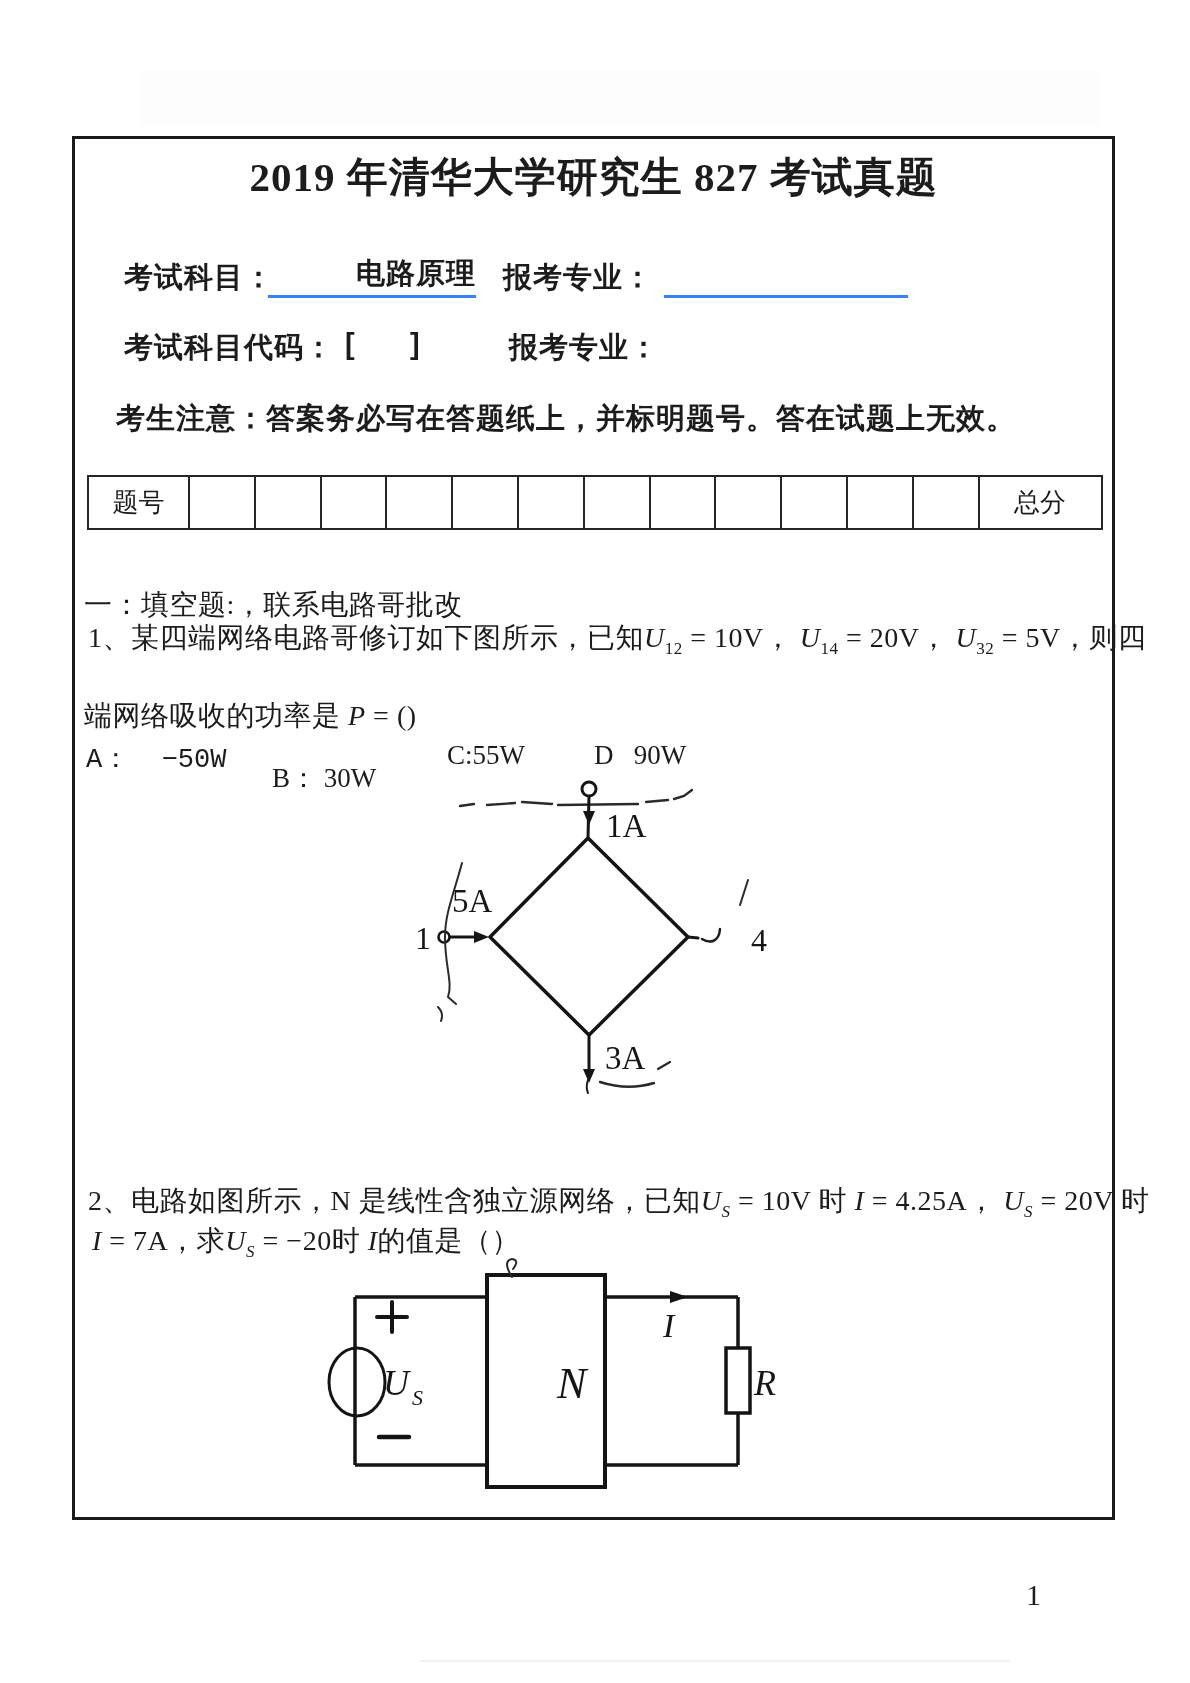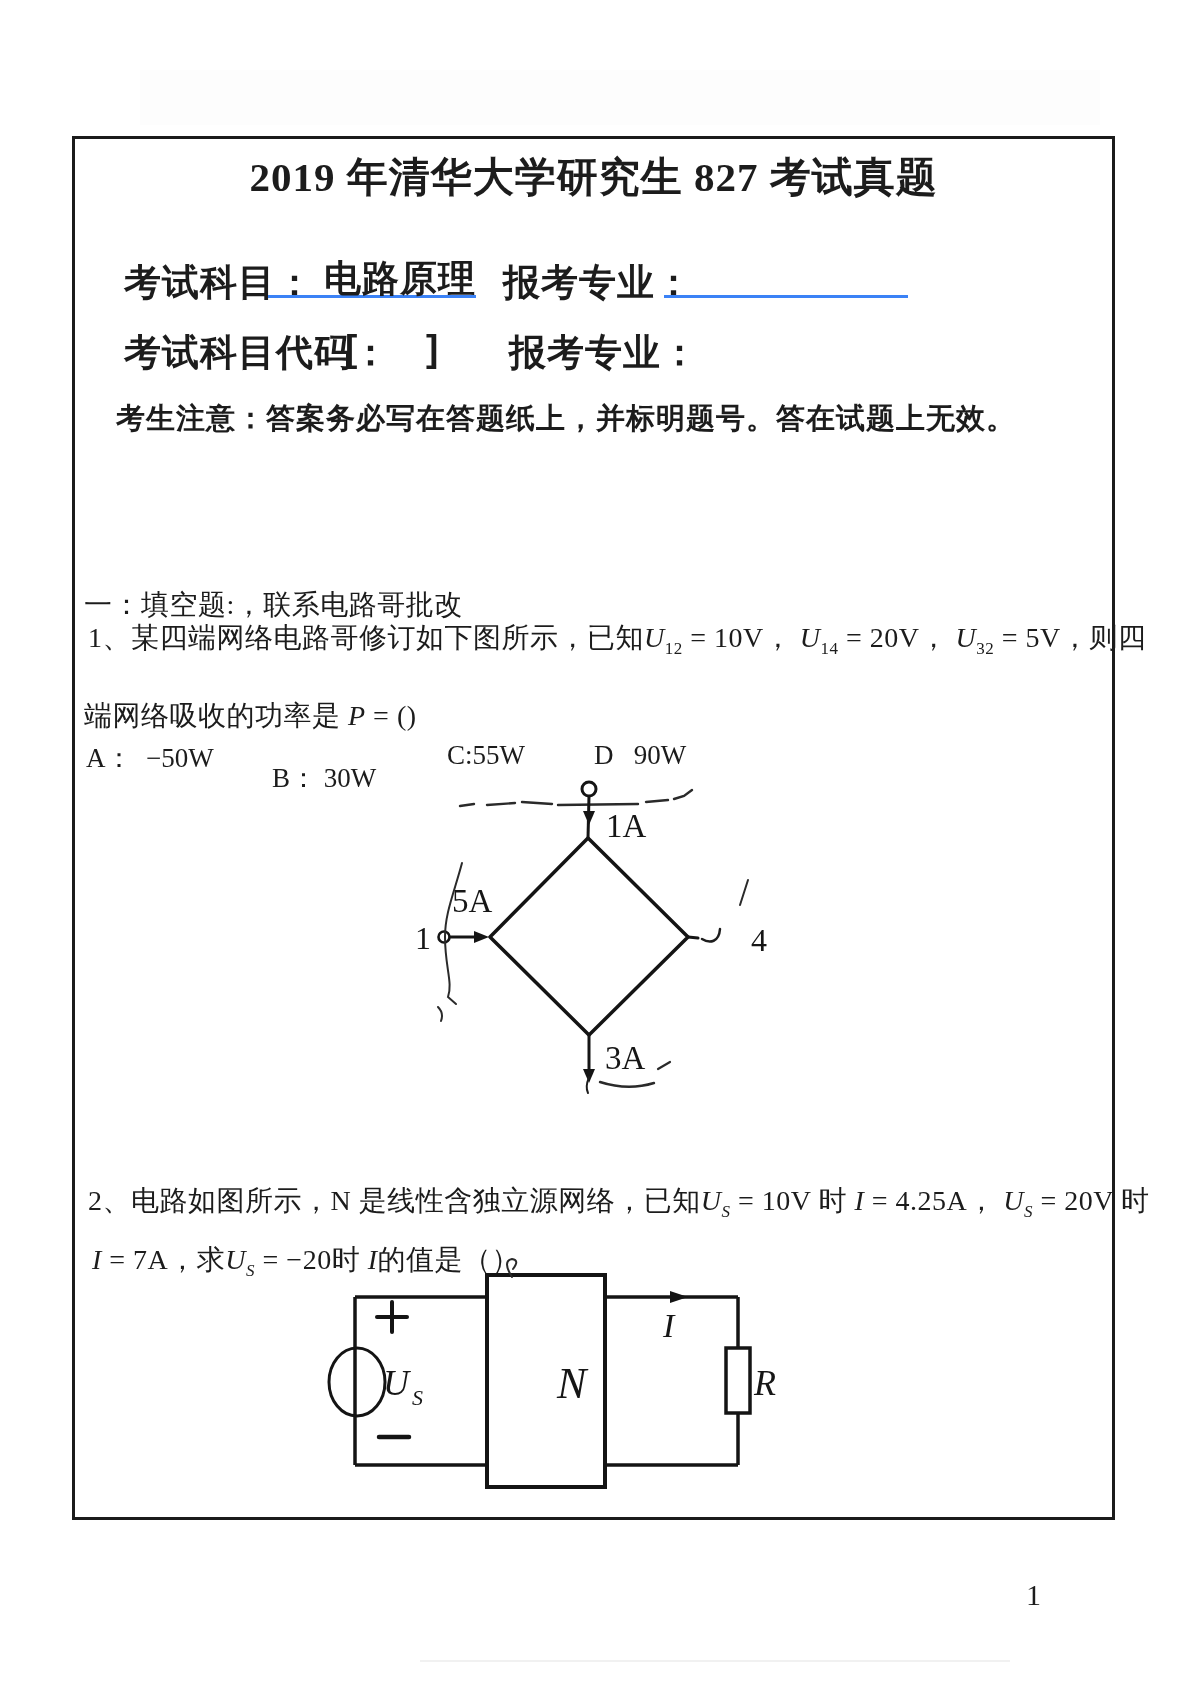--- a/index.html
+++ b/index.html
@@ -8,21 +8,21 @@
   .abs{position:absolute;}
   
   .scan-band{left:140px;top:70px;width:960px;height:55px;background:#fdfdfd;}
   .scan-line{left:420px;top:1660px;width:590px;height:2px;background:#f1f1f1;}
   
   .page-frame{left:72px;top:136px;width:1043px;height:1384px;box-sizing:border-box;
               border:3px solid #1b1b1b;}
   .title{left:72px;top:150px;width:1043px;text-align:center;font-size:41px;
          font-weight:bold;letter-spacing:1px;white-space:nowrap;}
   .hdr{font-family:"Liberation Sans","DejaVu Sans",sans-serif;font-weight:bold;
-       font-size:37px;letter-spacing:1px;white-space:pre;}
+       font-size:29px;letter-spacing:1px;white-space:pre;}
   .u-line{box-sizing:border-box;border-bottom:3px solid #3b82f6;text-align:right;}
   .notice{left:116px;top:399px;font-family:"Liberation Sans","DejaVu Sans",sans-serif;
           font-weight:bold;font-size:29px;letter-spacing:1px;white-space:nowrap;}
   
   table.score{position:absolute;left:87px;top:475px;border-collapse:collapse;
               table-layout:fixed;}
   table.score td{border:2px solid #262626;height:51px;padding:0;text-align:center;
                  font-size:26px;font-family:"Liberation Serif",serif;}
   
   .body-text{font-size:28px;letter-spacing:0.5px;white-space:nowrap;}
@@ -66,28 +66,44 @@
       <col style="width:65.8px;">
     <col style="width:65.8px;">
       <col style="width:65.8px;">
       <col style="width:65.8px;">
     <col style="width:65.8px;">
       <col style="width:65.8px;">
       <col style="width:65.8px;">
     <col style="width:123px;">
   </colgroup>
   <tbody>
+      <tr>
+    <td>题号</td>
+    <td></td>
+        <td></td>
+    <td></td>
+        <td></td>
+    <td></td>
+        <td></td>
+    <td></td>
+        <td></td>
+    <td></td>
+        <td></td>
+    <td></td>
+        <td></td>
+    <td>总分</td>
+  </tr>
 </tbody>
   </table>
 
 <div class="abs body-text" style="left:84px;top:586px;">一：填空题:，联系电路哥批改</div>
 <div class="abs body-text" style="left:88px;top:619px;">1、某四端网络电路哥修订如下图所示，已知<i>U</i><sub>12</sub> = 10V， <i>U</i><sub>14</sub> = 20V， <i>U</i><sub>32</sub> = 5V，则四</div>
 <div class="abs body-text" style="left:84px;top:697px;">端网络吸收的功率是 <i>P</i> = ()</div>
 
-<div class="abs opt" style="left:86px;top:740px;">A：  −50W</div>
+<div class="abs opt" style="left:86px;top:740px;font-family:Liberation Mono, monospace;">A：  −50W</div>
 <div class="abs opt" style="left:272px;top:760px;">B： 30W</div>
 <div class="abs opt" style="left:447px;top:740px;">C:55W</div>
 <div class="abs opt" style="left:594px;top:740px;">D   90W</div>
 
 <svg class="abs" style="left:400px;top:725px;" width="390" height="385" viewBox="0 0 390 385">
 
   <g stroke="#2a2a2a" stroke-width="2.4" fill="none" stroke-linecap="round">
     <path d="M60,81 l14,-2"></path>
       <path d="M87,80 l28,-2"></path>
       <path d="M122,77 l30,2"></path>
@@ -118,21 +134,21 @@
 
   <line x1="189" y1="310" x2="189" y2="352" stroke="#151515" stroke-width="3"></line>
   <polygon points="183,344 195,344 189,358" fill="#151515"></polygon>
   <path d="M189,352 q-4,10 -1,16" stroke="#1d1d1d" stroke-width="2" fill="none" stroke-linecap="round"></path>
   <text x="205" y="344" font-size="33">3A</text>
   <path d="M200,357 q28,9 54,1" stroke="#2a2a2a" stroke-width="2.4" fill="none" stroke-linecap="round"></path>
   <path d="M258,344 l12,-7" stroke="#2a2a2a" stroke-width="2.2" stroke-linecap="round"></path>
 </svg>
 
 <div class="abs body-text" style="left:88px;top:1138px;margin-top:44px;">2、电路如图所示，N 是线性含独立源网络，已知<i>U</i><sub><i>S</i></sub> = 10V 时 <i>I</i> = 4.25A， <i>U</i><sub><i>S</i></sub> = 20V 时</div>
-<div class="abs body-text" style="left:92px;top:1222px;margin-top:19px;"><i>I</i> = 7A，求<i>U</i><sub><i>S</i></sub> = −20时 <i>I</i>的值是（）</div>
+<div class="abs body-text" style="left:92px;top:1222px;"><i>I</i> = 7A，求<i>U</i><sub><i>S</i></sub> = −20时 <i>I</i>的值是（）</div>
 
 <svg class="abs" style="left:330px;top:1255px;" width="560" height="250" viewBox="0 0 560 250">
   <g stroke="#141414" stroke-width="3.5" fill="none">
     <path d="M25,42 H157"></path>
     <path d="M25,42 V210"></path>
     <path d="M25,210 H157"></path>
     <path d="M275,42 H408"></path>
     <path d="M275,210 H408"></path>
     <path d="M408,42 V93"></path>
     <path d="M408,158 V210"></path>

